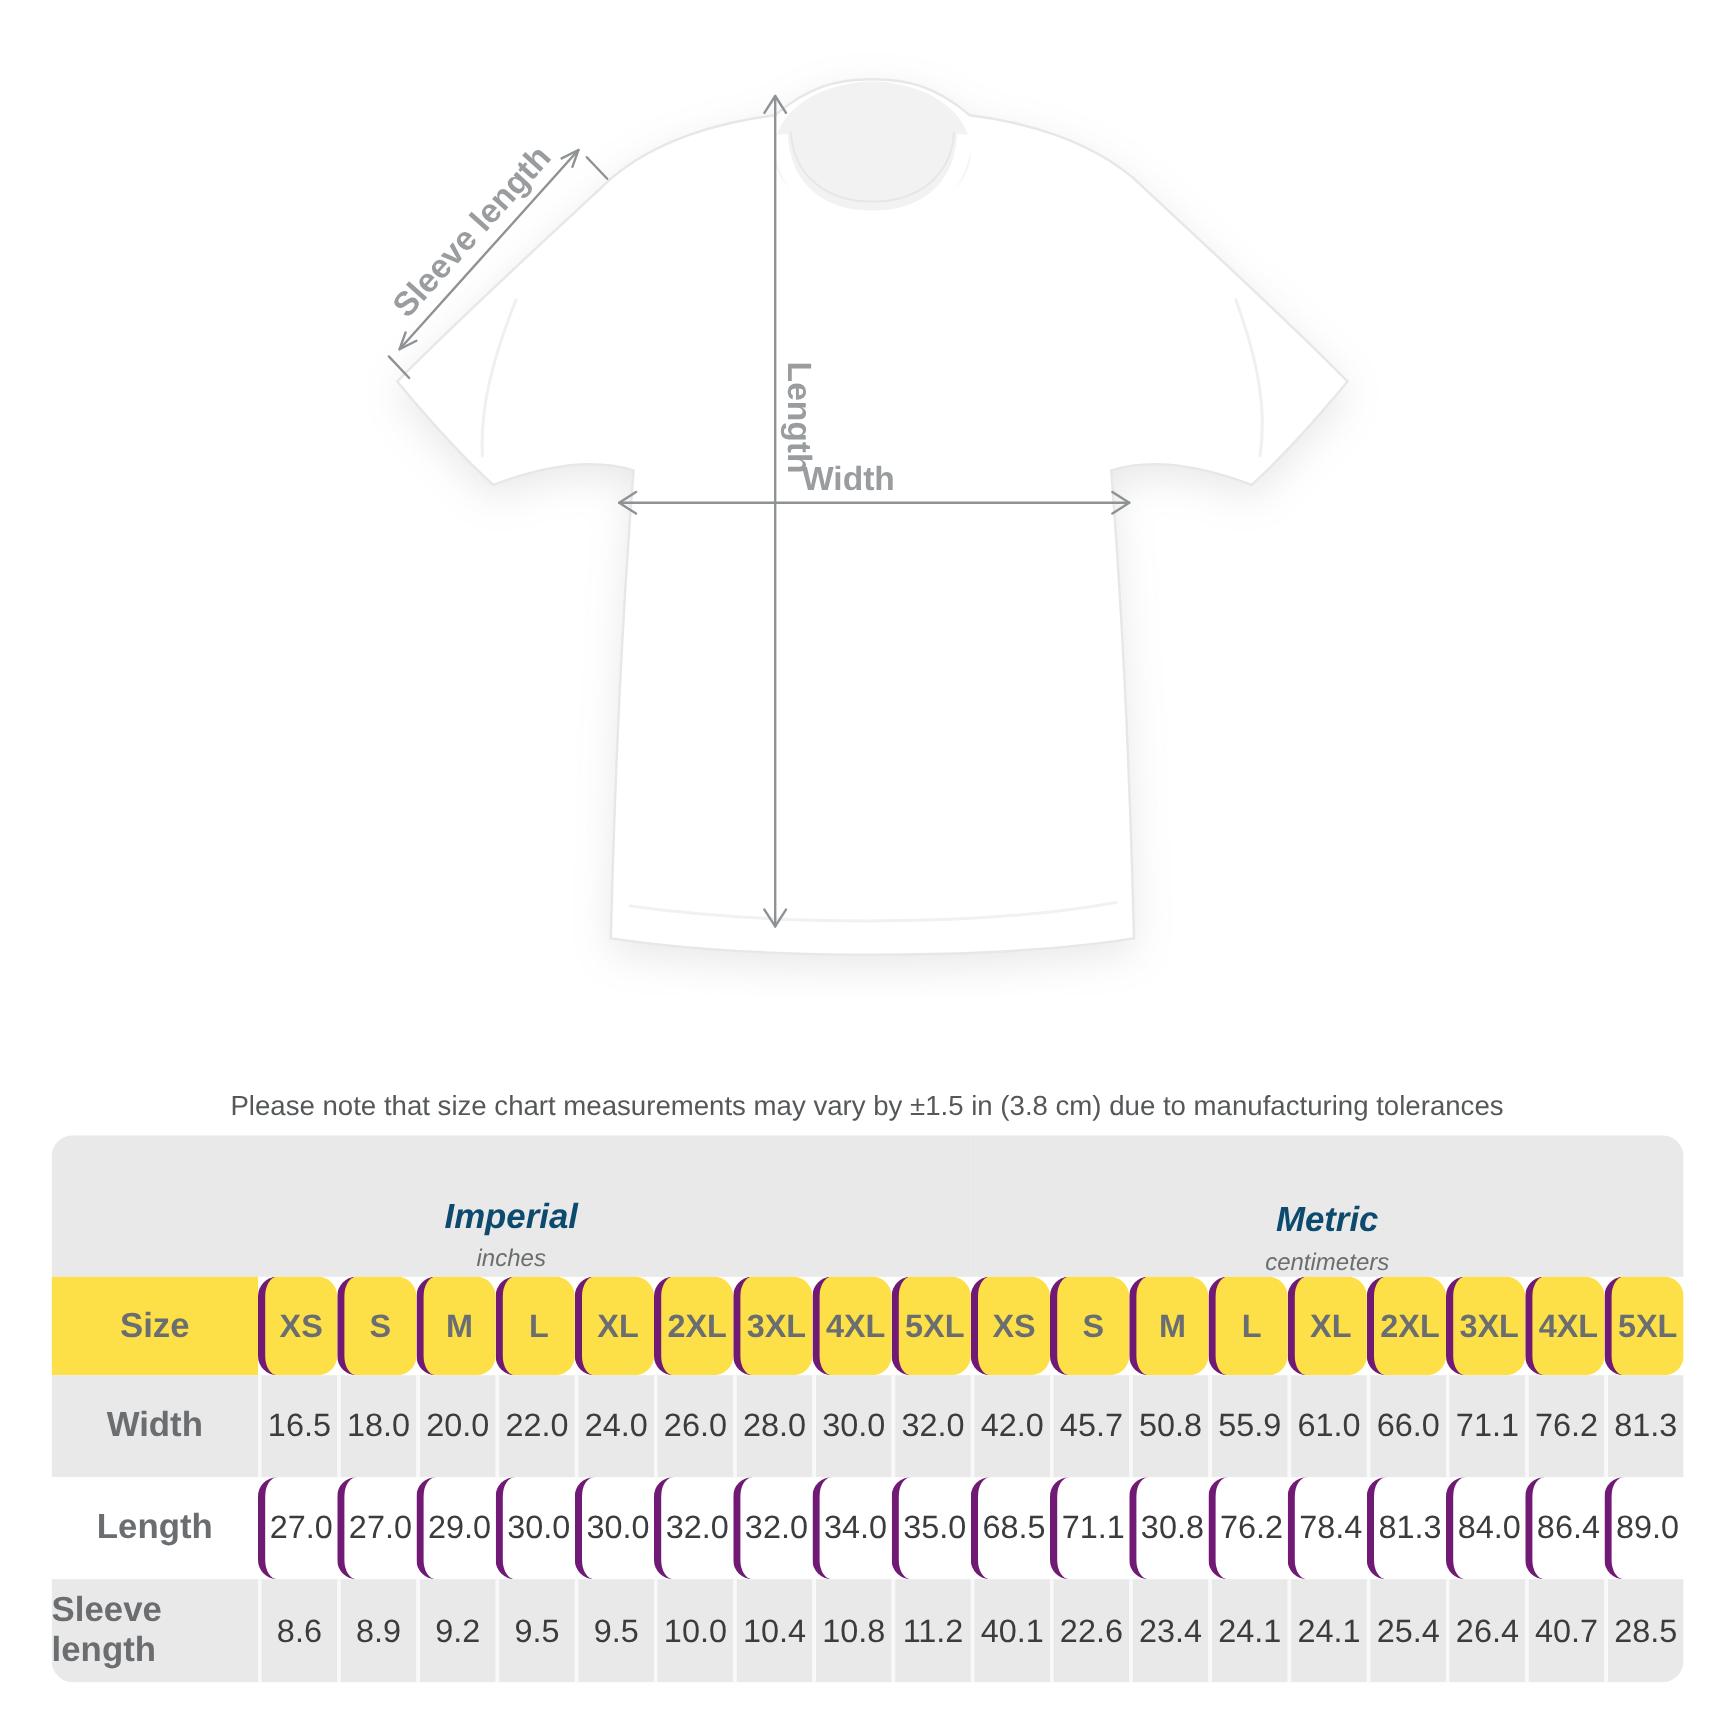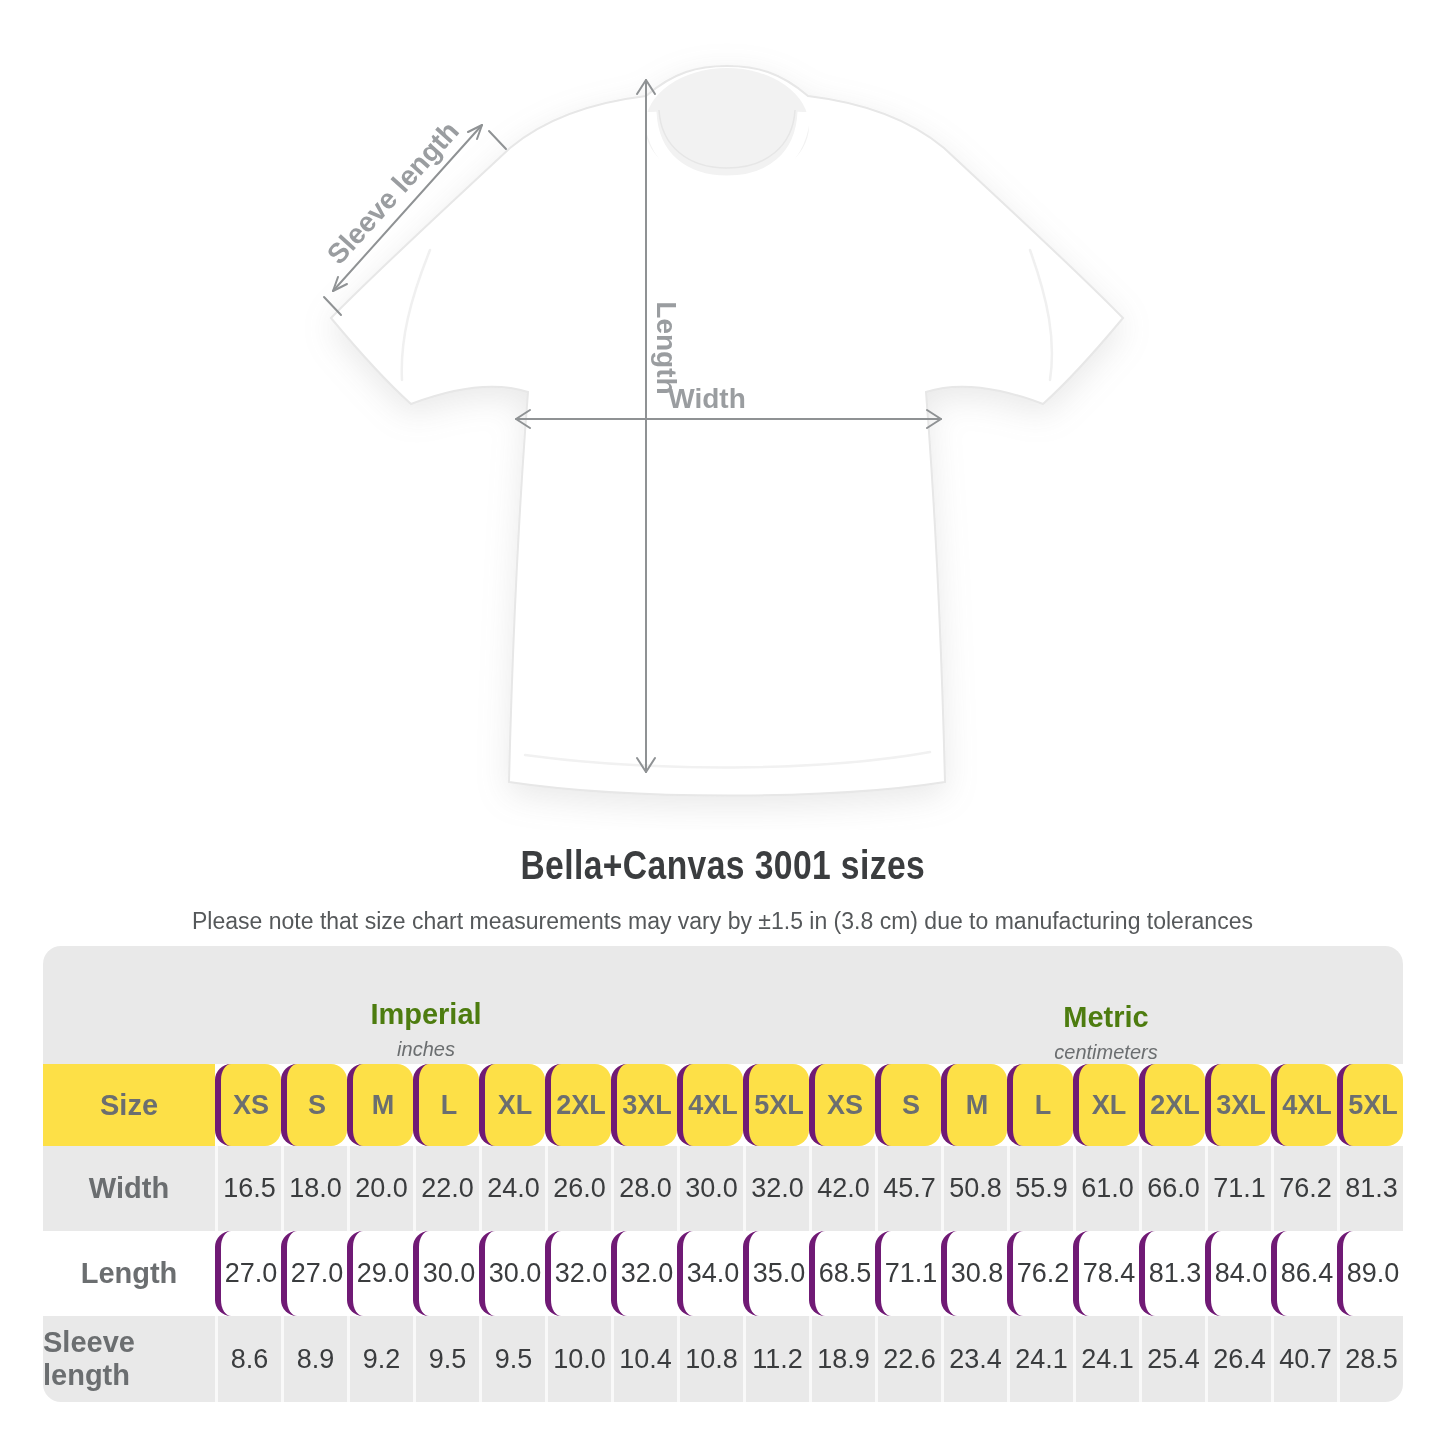--- a/index.html
+++ b/index.html
@@ -18,21 +18,21 @@
 
   
   .size-table{position:absolute;left:43px;top:946px;width:1360px;height:456px;
               border-radius:18px;overflow:hidden;display:grid;
               grid-template-columns:172px repeat(18,1fr);
               grid-template-rows:118px 82px 85px 85px 86px;}
   .cell{display:flex;align-items:center;justify-content:center;}
   .grp{background:#e9e9e9;flex-direction:column;gap:7px;}
   .grp-imperial{grid-column:1 / span 10;}
   .grp-metric{grid-column:11 / span 9;justify-content:flex-end;}
-  .grp-label{font-size:29px;font-weight:bold;color:#4d7c0f;margin-top:48px;}
+  .grp-label{font-size:29px;font-weight:bold;font-style:italic;color:#0c4a6e;margin-top:48px;}
   .grp-unit{font-size:20px;font-style:italic;color:#6b6e70;}
   .hdr{background:#fde047;font-size:27px;font-weight:bold;color:#6b6e70;}
   .hdr.lbl,.lblcell{font-size:29px;}
   .w{background:#ffffff;}
   .g{background:#e9e9e9;}
   .vw{border-left:6px solid #701a75;border-radius:16px;}       
   .vg{border-left:3px solid rgba(255,255,255,.72);} 
   .lblcell{font-weight:bold;color:#6b6e70;}
   .val{font-size:27px;color:#3a3c3e;}
 </style>
@@ -92,23 +92,20 @@
       </g>
     </g>
 
     <g font-family="Liberation Sans, DejaVu Sans, sans-serif" font-weight="bold" font-size="28" fill="#9a9da0" text-anchor="middle">
       <text x="707" y="408">Width</text>
       <text x="657" y="348" transform="rotate(90 657 348)">Length</text>
       <text x="400" y="199" transform="rotate(-48 400 199)">Sleeve length</text>
     </g>
   </svg>
 
-  <div class="title">
-    <span>Bella+Canvas 3001 sizes</span>
-  </div>
   <div class="subtitle">Please note that size chart measurements may vary by ±1.5 in (3.8 cm) due to manufacturing tolerances</div>
 
   <div class="size-table">
 
     <div class="cell grp grp-imperial">
       <div class="grp-label">Imperial</div>
       <div class="grp-unit">inches</div>
     </div>
     <div class="cell grp grp-metric">
       <div class="grp-label">Metric</div>
@@ -178,21 +175,21 @@
     <div class="cell g lblcell">Sleeve length</div>
     <div class="cell g vg val">8.6</div>
     <div class="cell g vg val">8.9</div>
     <div class="cell g vg val">9.2</div>
     <div class="cell g vg val">9.5</div>
     <div class="cell g vg val">9.5</div>
     <div class="cell g vg val">10.0</div>
     <div class="cell g vg val">10.4</div>
     <div class="cell g vg val">10.8</div>
     <div class="cell g vg val">11.2</div>
-    <div class="cell g vg val">18.9</div>
+    <div class="cell g vg val">40.1</div>
     <div class="cell g vg val">22.6</div>
     <div class="cell g vg val">23.4</div>
     <div class="cell g vg val">24.1</div>
     <div class="cell g vg val">24.1</div>
     <div class="cell g vg val">25.4</div>
     <div class="cell g vg val">26.4</div>
     <div class="cell g vg val">40.7</div>
     <div class="cell g vg val">28.5</div>
   </div>
 

